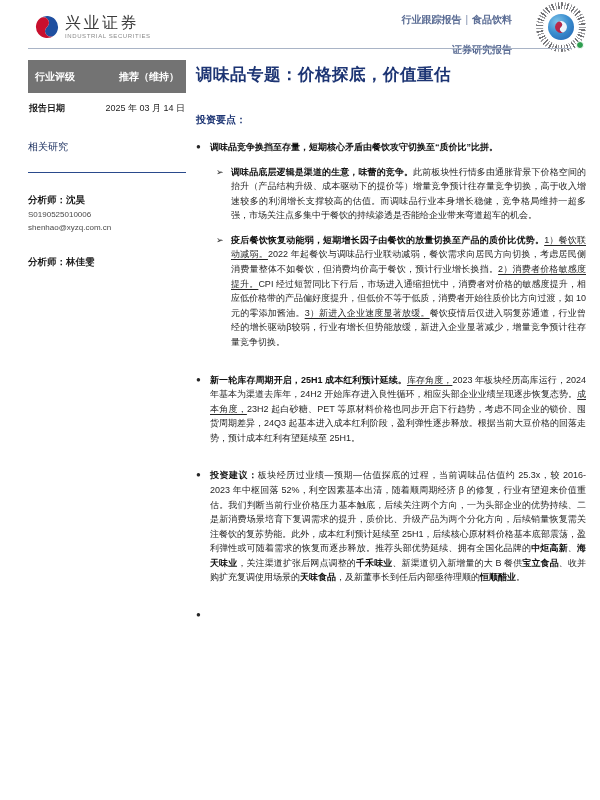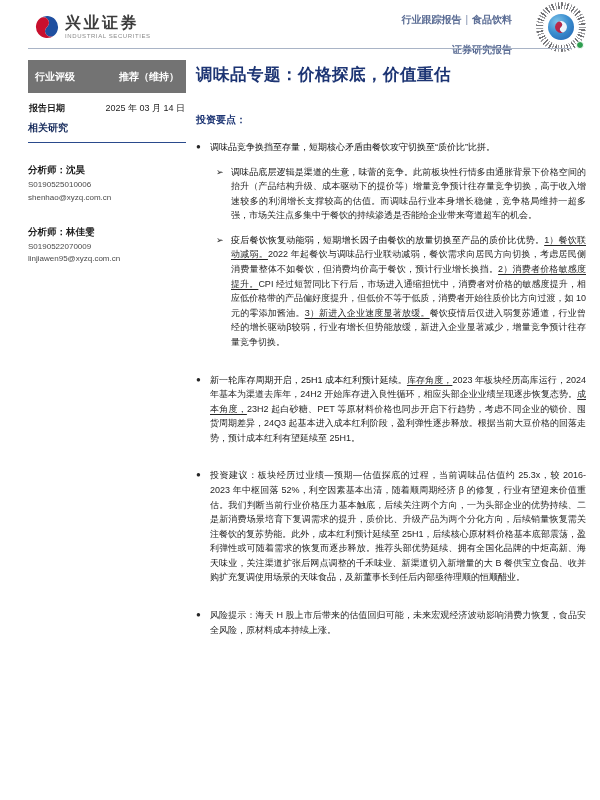--- a/index.html
+++ b/index.html
@@ -6,21 +6,21 @@
   html,body { background:#e8e8e8; }
   body { font-family:"Liberation Sans","DejaVu Sans",sans-serif; }
   .page {
     position:relative; width:600px; height:800px; margin:0 auto;
     background:#ffffff; overflow:hidden;
   }
   
   .header { position:absolute; top:10px; left:28px; right:28px; height:40px; }
   .brand { position:absolute; left:6px; top:4px; display:flex; align-items:flex-start; }
   .brand-swirl { width:26px; height:26px; margin-right:5px; }
-  .brand-text .cn { font-size:16px; font-weight:bold; color:#3c3c3c; letter-spacing:2.5px; line-height:1.1; font-family:"Liberation Serif","DejaVu Serif",serif; }
+  .brand-text .cn { font-size:16px; font-weight:normal; color:#3c3c3c; letter-spacing:2.5px; line-height:1.1; font-family:"Liberation Serif","DejaVu Serif",serif; }
   .brand-text .en { font-size:6px; color:#8a8a8a; letter-spacing:0.6px; margin-top:1px; }
   .header-right { position:absolute; right:60px; top:3px; text-align:right; color:#5a6c94; }
   .header-right .line1 { font-size:10px; font-weight:bold; }
   .header-right .line1 .sep { font-weight:normal; padding:0 4px; color:#7d8cab; }
   .header-right .line2 { font-size:10px; font-weight:bold; margin-top:16px;font-family:Liberation Serif, serif; }
   .stamp { position:absolute; right:-14px; top:-8px; width:50px; height:50px; border-radius:50%;
     background:repeating-conic-gradient(rgba(70,70,75,.75) 0deg 4deg, transparent 4deg 9deg, rgba(90,90,95,.6) 9deg 12deg, transparent 12deg 16deg); }
   .stamp-inner { position:absolute; left:50%; top:50%; width:36px; height:36px; transform:translate(-50%,-50%);
     border-radius:50%; background:#fff; display:flex; align-items:center; justify-content:center; }
   .stamp-core { width:26px; height:26px; border-radius:50%;
@@ -29,41 +29,41 @@
   .stamp-core svg { width:14px; height:14px; }
   .stamp-dot { position:absolute; right:2px; bottom:3px; width:8px; height:8px; border-radius:50%; background:#2e9e4f; border:1px solid #fff; }
   .header-rule { position:absolute; top:48px; left:28px; right:28px; height:1px; background:#a9b4c6; }
 
   
   .sidebar { position:absolute; left:28px; top:60px; width:158px; }
   .rating-bar { background:#737373; color:#ffffff; height:33px; display:flex; align-items:center;
     justify-content:space-between; padding:0 7px; font-size:10px; font-weight:bold; }
   .date-row { display:flex; justify-content:space-between; margin-top:9px; font-size:9px; color:#1d1d1d; padding:0 1px; }
   .date-row .lbl { font-weight:bold; }
-  .related-title { margin-top:6px; font-size:10px; font-weight:bold; color:#1d3160;
-    border-bottom:1.5px solid #2a4a8c; padding-bottom:7px; }
+  .related-title { margin-top:25px; font-size:10px; font-weight:normal; color:#1d3160;
+    border-bottom:1.5px solid #2a4a8c; padding-bottom:18px; }
   .related-item { margin-top:7px; font-size:8px; line-height:1.55; color:#3c3c3c; cursor:pointer; }
   .analyst-block { margin-top:21px; }
   .analyst-block .name { font-size:9.5px; font-weight:bold; color:#1d1d1d; }
   .analyst-block .meta { font-size:8px; color:#4a4a4a; line-height:1.6; margin-top:2px; }
   .analyst-block .meta .email { display:block; }
 
   
   .main { position:absolute; left:196px; top:60px; width:390px; }
   .doc-title { font-size:16.5px; font-weight:bold; color:#1c3473; letter-spacing:0.5px; margin-top:4px; }
   .section-label { margin-top:27px; font-size:10px; font-weight:bold; color:#1c3473; }
   .bullets { margin-top:4px; }
   .bullet { position:relative; font-size:9px; line-height:1.62; color:#262626; text-align:justify; }
   .bullet .marker { position:absolute; left:0; top:0; }
   .bullet.b1 { margin-top:23px; padding-left:14px; }
   .bullet.b1:first-child { margin-top:13px; }
   .bullet.b1 > .marker { font-size:8px; top:1px; }
   .bullet.b2 { margin-top:10px; margin-left:20px; padding-left:15px; }
   .bullet.b2 > .marker { font-weight:bold; font-size:9px; color:#1d1d1d; }
-  .seg-b { font-weight:normal; color:#111; }
+  .seg-b { font-weight:bold; color:#111; }
   .seg-u { text-decoration:underline; text-underline-offset:2px; }
 
   
   .footer { position:absolute; left:37px; right:40px; bottom:22px; display:flex;
     justify-content:space-between; font-size:8.5px; color:#555; }
 </style>
 </head>
 <body>
 
 <div class="page">
@@ -113,32 +113,31 @@
       <span>2025 年 03 月 14 日</span>
     </div>
     <div class="related-title">相关研究</div>
     <div id="analyst-list">
         <div class="analyst-block">
           <div class="name">分析师：沈昊</div>
           <div class="meta"><span>S0190525010006</span><span class="email">shenhao@xyzq.com.cn</span></div>
         </div>
         <div class="analyst-block">
           <div class="name">分析师：林佳雯</div>
-          <div class="meta"><span>S0190522070009</span><span class="email">linjiawen95@xyzq.com.cn</span></div>
         </div>
       </div>
   </aside>
 
   <main class="main">
     <h1 class="doc-title">调味品专题：价格探底，价值重估</h1>
     <div class="section-label">投资要点：</div>
     <div class="bullets" id="bullets">
         <div class="bullet b1"><span class="marker">●</span><span class="seg-b">调味品竞争换挡至存量，短期核心矛盾由餐饮攻守切换至“质价比”比拼。</span></div>
         <div class="bullet b2"><span class="marker">➢</span><span class="seg-b">调味品底层逻辑是渠道的生意，味蕾的竞争。</span><span>此前板块性行情多由通胀背景下价格空间的抬升（产品结构升级、成本驱动下的提价等）增量竞争预计往存量竞争切换，高于收入增速较多的利润增长支撑较高的估值。而调味品行业本身增长稳健，竞争格局维持一超多强，市场关注点多集中于餐饮的持续渗透是否能给企业带来弯道超车的机会。</span></div>
         <div class="bullet b2"><span class="marker">➢</span><span class="seg-b">疫后餐饮恢复动能弱，短期增长因子由餐饮的放量切换至产品的质价比优势。</span><span class="seg-u">1）餐饮联动减弱。</span><span>2022 年起餐饮与调味品行业联动减弱，餐饮需求向居民方向切换，考虑居民侧消费量整体不如餐饮，但消费均价高于餐饮，预计行业增长换挡。</span><span class="seg-u">2）消费者价格敏感度提升。</span><span>CPI 经过短暂同比下行后，市场进入通缩担忧中，消费者对价格的敏感度提升，相应低价格带的产品偏好度提升，但低价不等于低质，消费者开始往质价比方向过渡，如 10 元的零添加酱油。</span><span class="seg-u">3）新进入企业速度显著放缓。</span><span>餐饮疫情后仅进入弱复苏通道，行业曾经的增长驱动β较弱，行业有增长但势能放缓，新进入企业显著减少，增量竞争预计往存量竞争切换。</span></div>
         <div class="bullet b1"><span class="marker">●</span><span class="seg-b">新一轮库存周期开启，25H1 成本红利预计延续。</span><span class="seg-u">库存角度，</span><span>2023 年板块经历高库运行，2024 年基本为渠道去库年，24H2 开始库存进入良性循环，相应头部企业业绩呈现逐步恢复态势。</span><span class="seg-u">成本角度，</span><span>23H2 起白砂糖、PET 等原材料价格也同步开启下行趋势，考虑不同企业的锁价、囤货周期差异，24Q3 起基本进入成本红利阶段，盈利弹性逐步释放。根据当前大豆价格的回落走势，预计成本红利有望延续至 25H1。</span></div>
         <div class="bullet b1"><span class="marker">●</span><span class="seg-b">投资建议：</span><span>板块经历过业绩—预期—估值探底的过程，当前调味品估值约 25.3x，较 2016-2023 年中枢回落 52%，利空因素基本出清，随着顺周期经济 β 的修复，行业有望迎来价值重估。我们判断当前行业价格压力基本触底，后续关注两个方向，一为头部企业的优势持续、二是新消费场景培育下复调需求的提升，质价比、升级产品为两个分化方向，后续销量恢复需关注餐饮的复苏势能。此外，成本红利预计延续至 25H1，后续核心原材料价格基本底部震荡，盈利弹性或可随着需求的恢复而逐步释放。推荐头部优势延续、拥有全国化品牌的</span><span class="seg-b">中炬高新</span><span>、</span><span class="seg-b">海天味业</span><span>，关注渠道扩张后网点调整的</span><span class="seg-b">千禾味业</span><span>、新渠道切入新增量的大 B 餐供</span><span class="seg-b">宝立食品</span><span>、收并购扩充复调使用场景的</span><span class="seg-b">天味食品</span><span>，及新董事长到任后内部亟待理顺的</span><span class="seg-b">恒顺醋业</span><span>。</span></div>
-        <div class="bullet b1"><span class="marker">●</span><span>风险提示：海天 H 股上市后带来的估值回归可能，未来宏观经济波动影响消费力恢复，食品安全风险，原材料成本持续上涨。</span></div>
+        <div class="bullet b1"><span class="marker">●</span></div>
       </div>
   </main>
 
 
 </div>
 
 </body></html>

